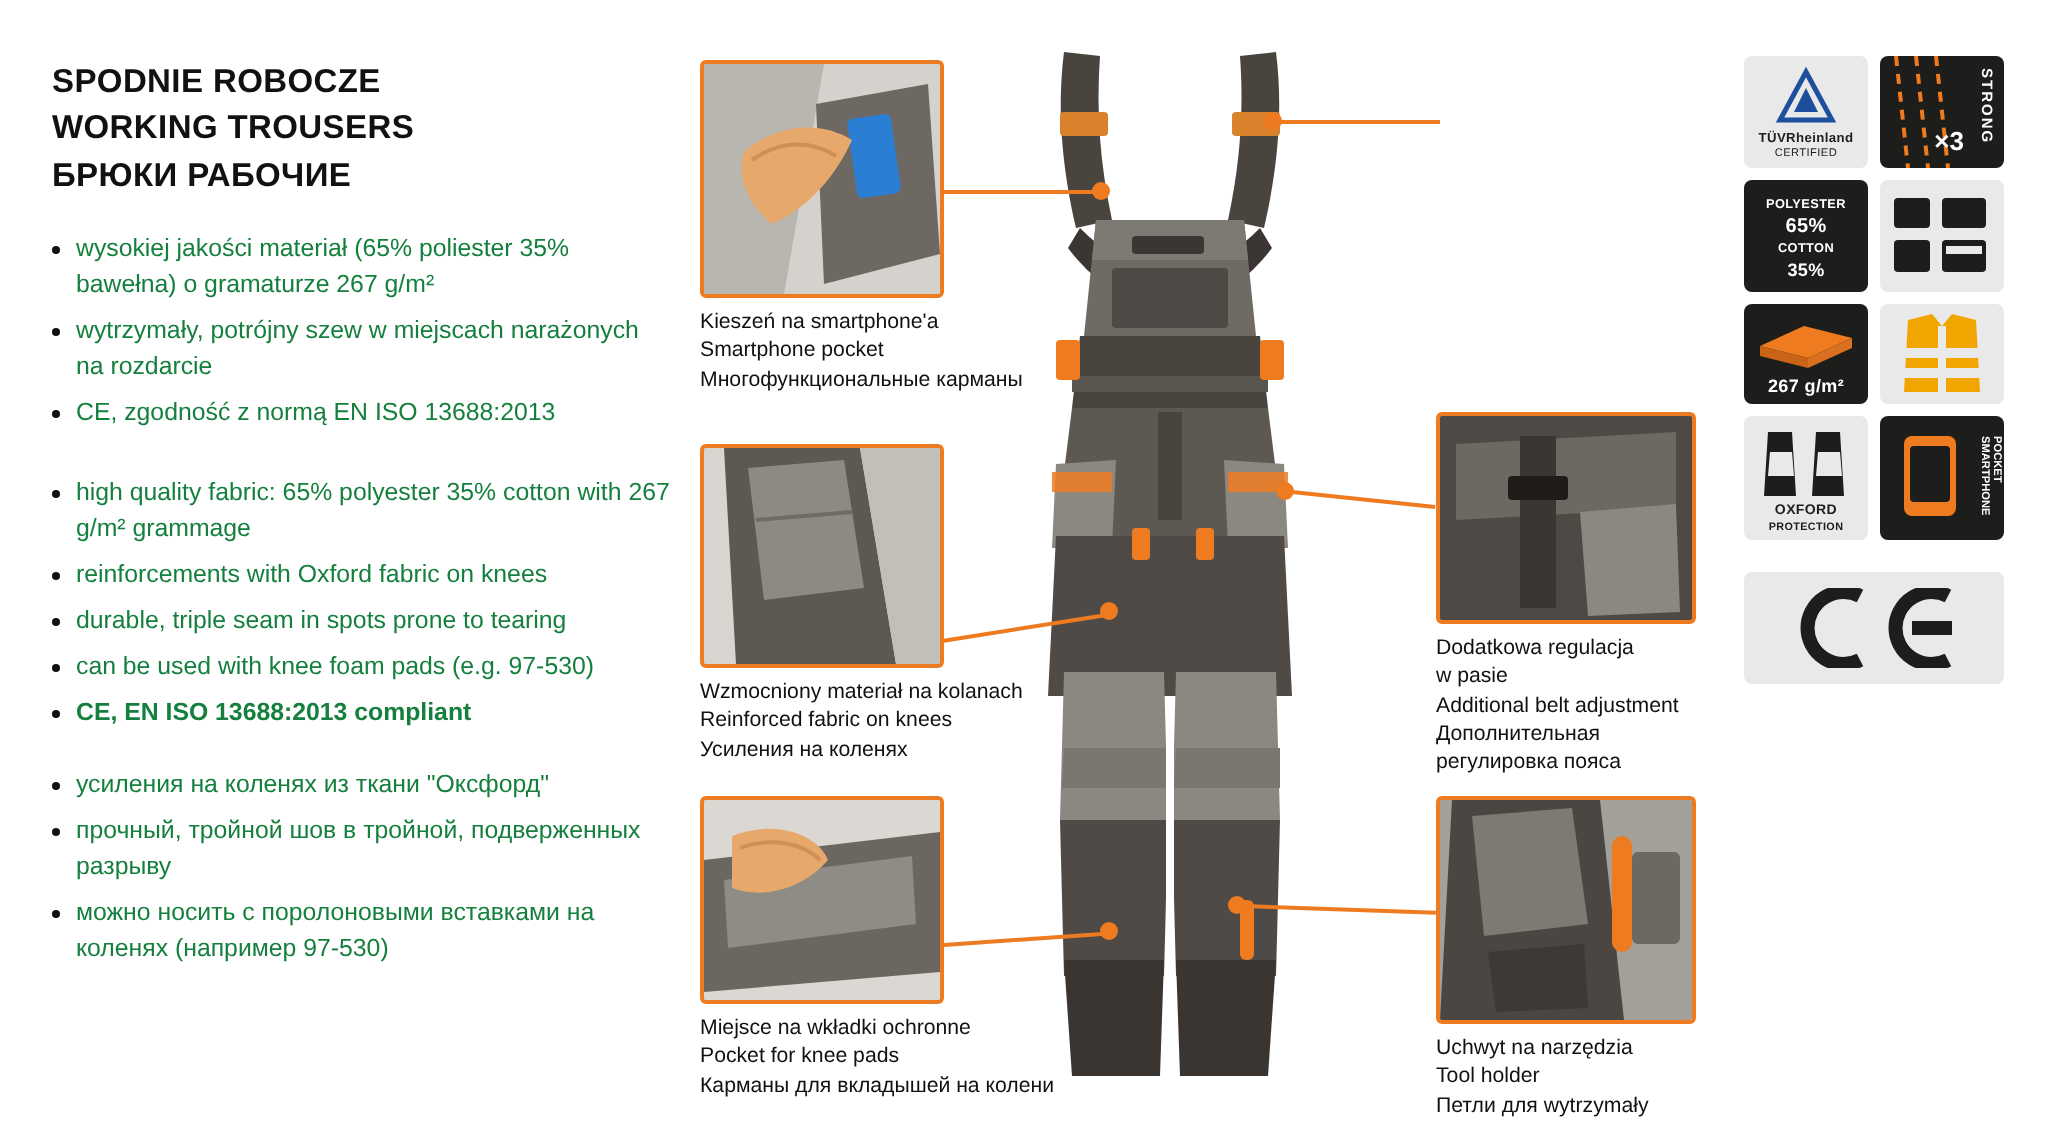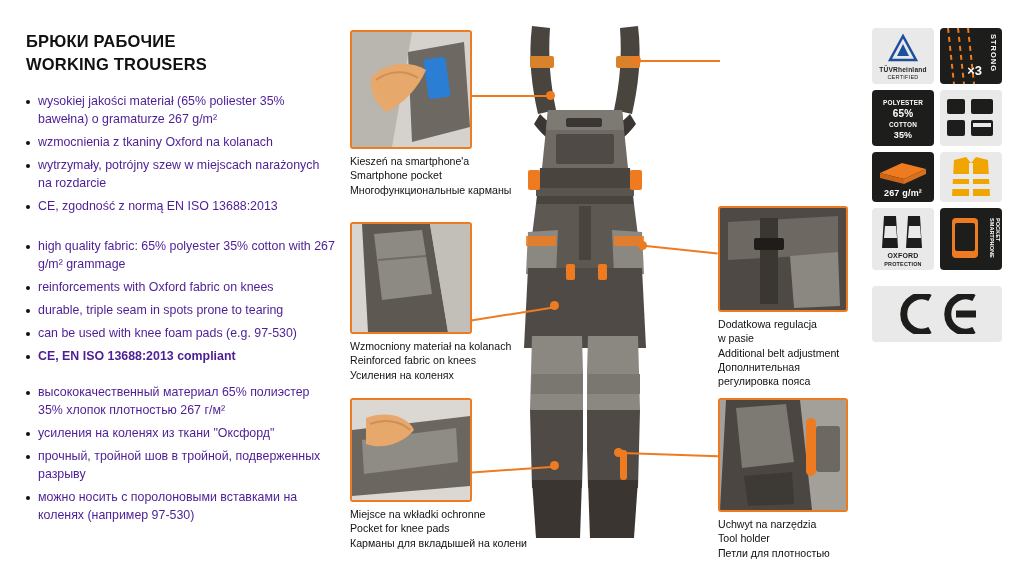--- a/index.html
+++ b/index.html
@@ -40,21 +40,21 @@
   .title-line { display: block; white-space: nowrap; }
 
   .bullet-group { margin-bottom: 18px; }
   .bullet-group.pl { margin-bottom: 22px; }
   .bullet {
     position: relative;
     font-size: 12.4px;
     line-height: 1.45;
     padding-left: 12px;
     margin-bottom: 5px;
-    color: #4c1d95;
+    color: #15803d;
   }
   .bullet::before {
     content: "";
     position: absolute;
     left: 0;
     top: 7px;
     width: 4px;
     height: 4px;
     border-radius: 50%;
     background: #111;
@@ -147,41 +147,40 @@
   }
 </style>
 </head>
 <body>
 
 <div class="page">
 
   <div class="left-col">
 
     <div class="title-block">
+      <span class="title-line">SPODNIE ROBOCZE</span>
+      <span class="title-line">WORKING TROUSERS</span>
       <span class="title-line">БРЮКИ РАБОЧИЕ</span>
-      <span class="title-line">WORKING TROUSERS</span>
     </div>
 
     <div class="bullet-group pl">
       <div class="bullet">wysokiej jakości materiał (65% poliester 35% bawełna) o gramaturze 267 g/m²</div>
-      <div class="bullet">wzmocnienia z tkaniny Oxford na kolanach</div>
       <div class="bullet">wytrzymały, potrójny szew w miejscach narażonych na rozdarcie</div>
       <div class="bullet">CE, zgodność z normą EN ISO 13688:2013</div>
     </div>
 
     <div class="bullet-group">
       <div class="bullet">high quality fabric: 65% polyester 35% cotton with 267 g/m² grammage</div>
       <div class="bullet">reinforcements with Oxford fabric on knees</div>
       <div class="bullet">durable, triple seam in spots prone to tearing</div>
       <div class="bullet">can be used with knee foam pads (e.g. 97-530)</div>
       <div class="bullet bold">CE, EN ISO 13688:2013 compliant</div>
     </div>
 
     <div class="bullet-group">
-      <div class="bullet">высококачественный материал 65% полиэстер 35% хлопок плотностью 267 г/м²</div>
       <div class="bullet">усиления на коленях из ткани "Оксфорд"</div>
       <div class="bullet">прочный, тройной шов в тройной, подверженных разрыву</div>
       <div class="bullet">можно носить с поролоновыми вставками на коленях (например 97-530)</div>
 
     </div>
   </div>
 
   <div class="product">
     <svg width="230" height="530" viewBox="0 0 230 530">
 
@@ -331,21 +330,21 @@
         <path d="M6 0 L80 0 L92 110 L0 110 Z" fill="#4b4642"></path>
         <path d="M16 8 L66 4 L74 62 L22 68 Z" fill="#7d7973"></path>
         <rect x="86" y="18" width="10" height="58" rx="5" fill="#ef7b20"></rect>
         <rect x="96" y="26" width="24" height="46" rx="3" fill="#6d6862"></rect>
         <path d="M24 76 L72 72 L74 104 L28 106 Z" fill="#3d3935"></path>
       </svg>
     </div>
     <div class="photo-caption">
       <div>Uchwyt na narzędzia</div>
       <div>Tool holder</div>
-      <div>Петли для плотностью</div>
+      <div>Петли для wytrzymały</div>
     </div>
   </div>
 
   <div class="icons">
 
     <div class="icon-box icon-light" style="left:0; top:0; width:62px; height:56px;">
       <svg width="62" height="40" viewBox="0 0 62 40" style="display:block;margin:4px auto 0;">
         <path d="M31 4 L44 28 L18 28 Z" fill="none" stroke="#1d4f9c" stroke-width="2.5"></path>
         <path d="M31 12 L37 24 L25 24 Z" fill="#1d4f9c"></path>
       </svg>

